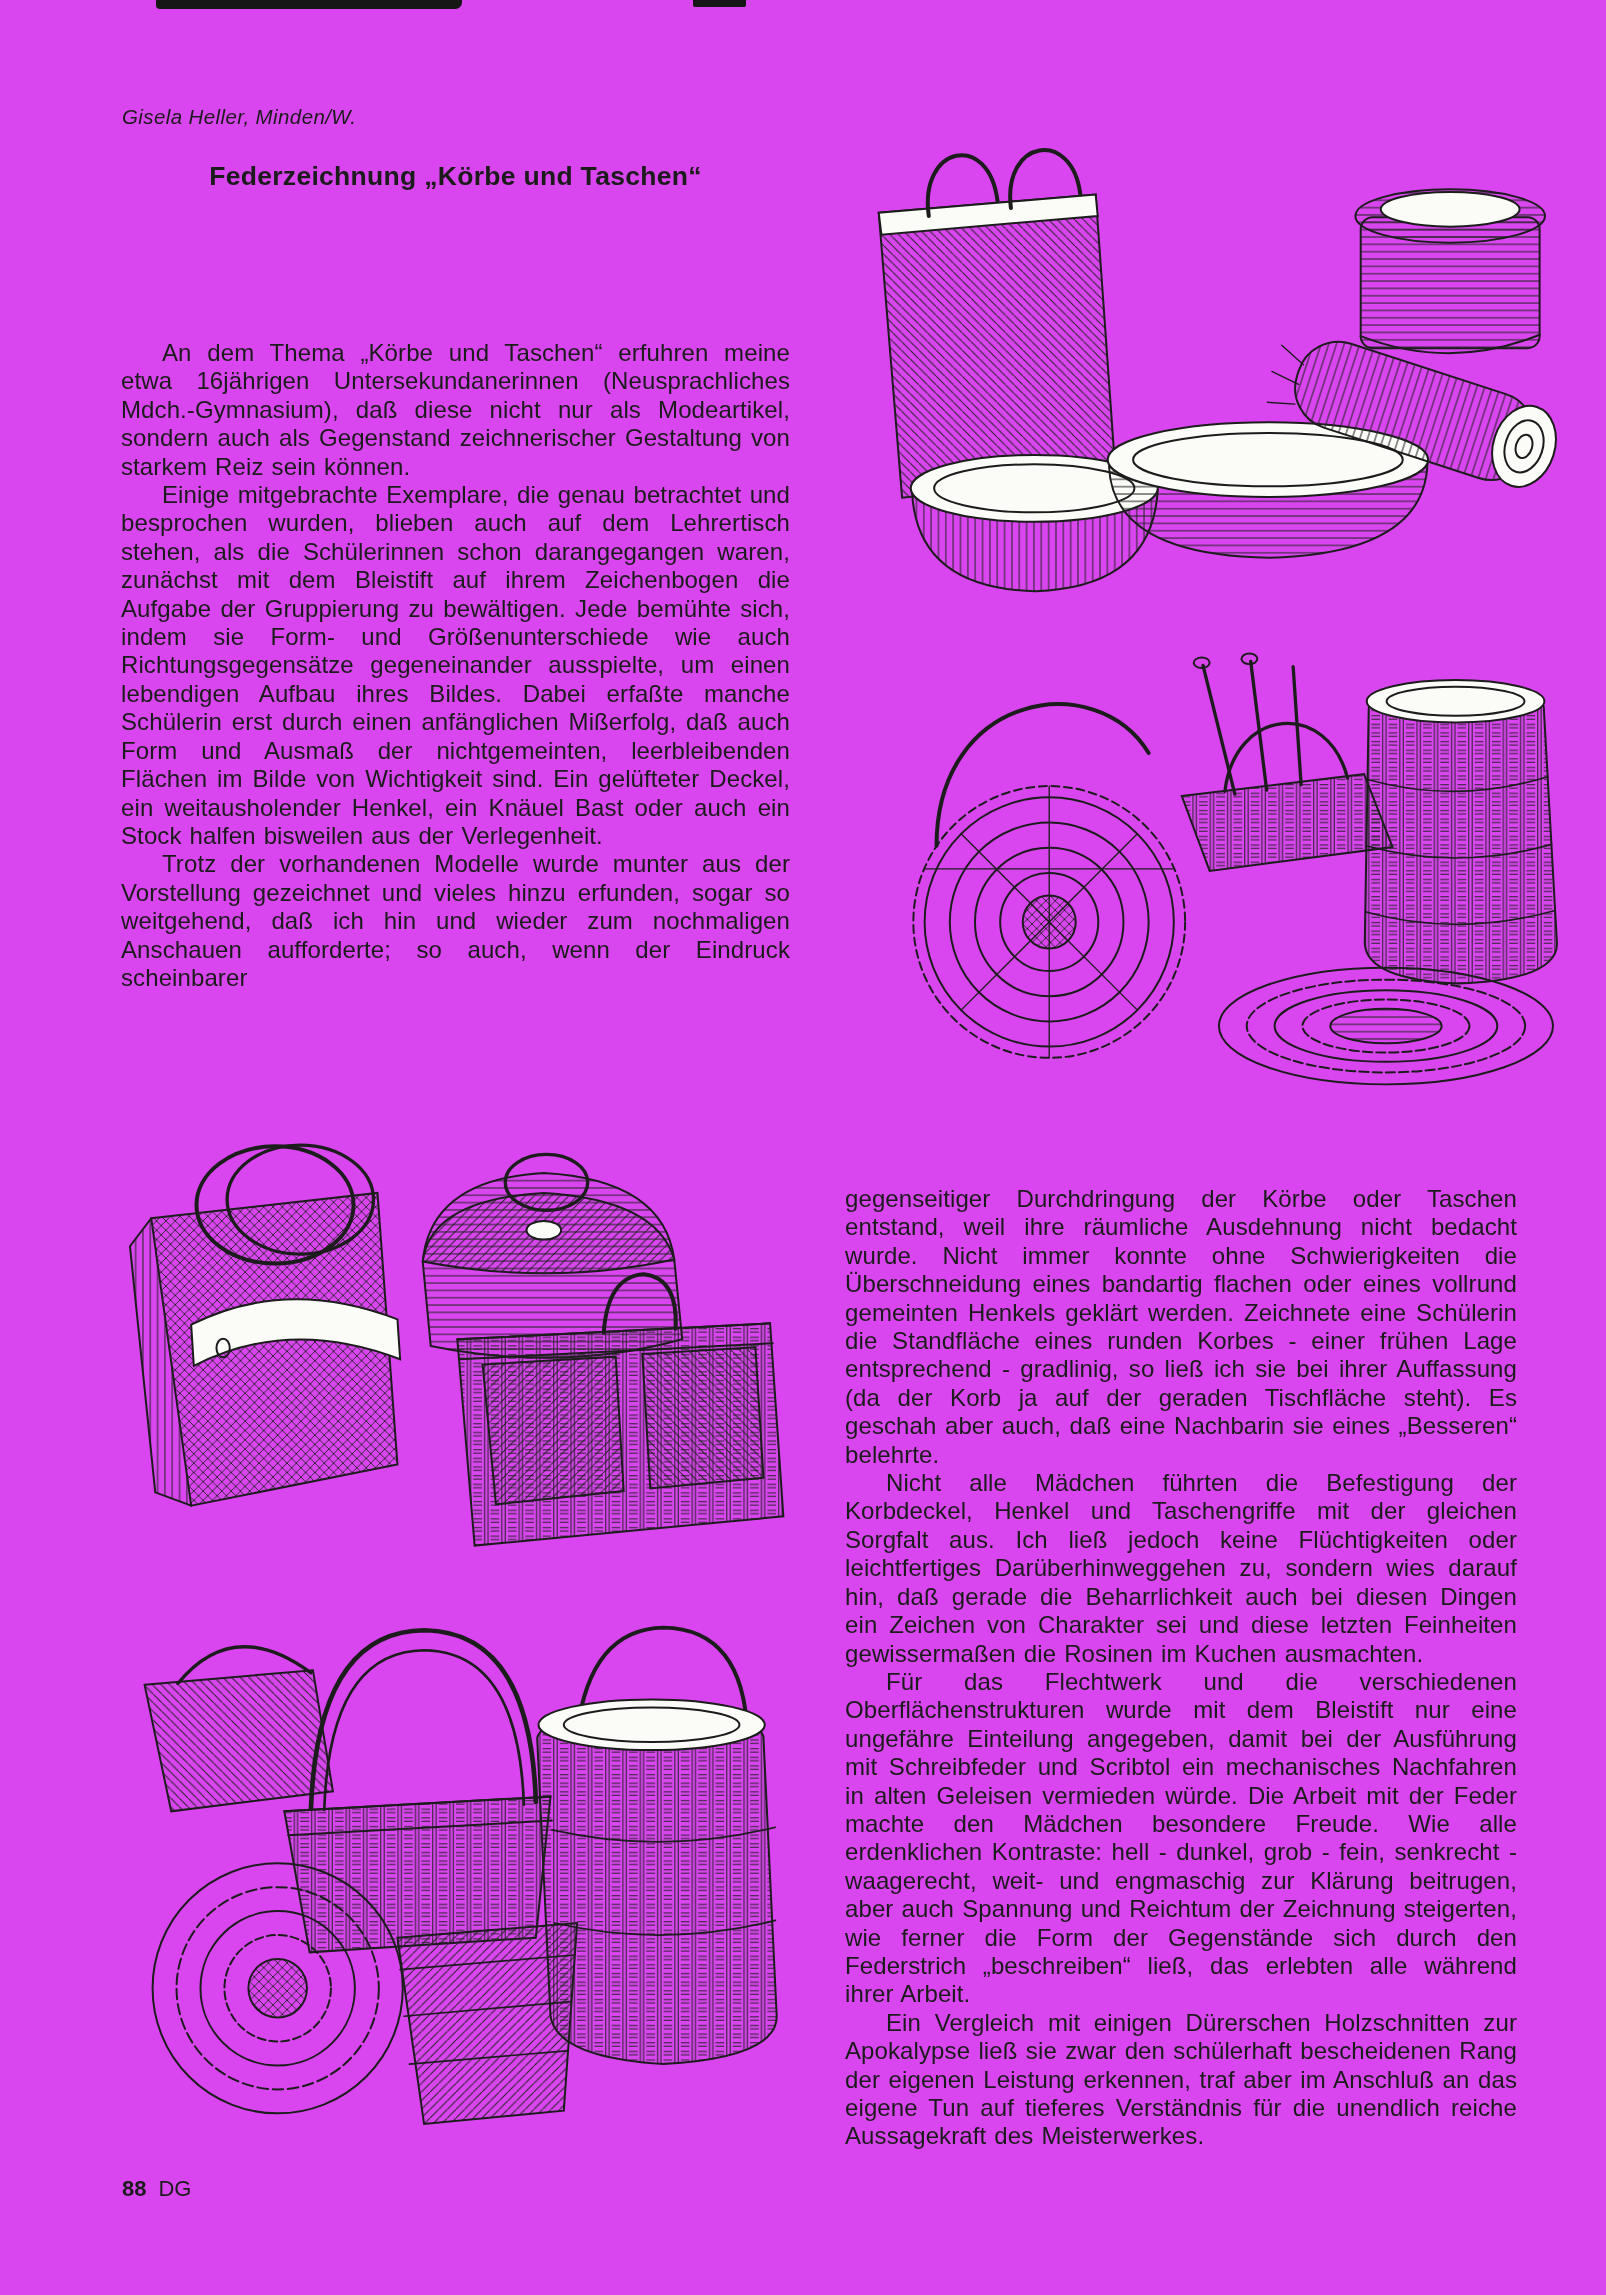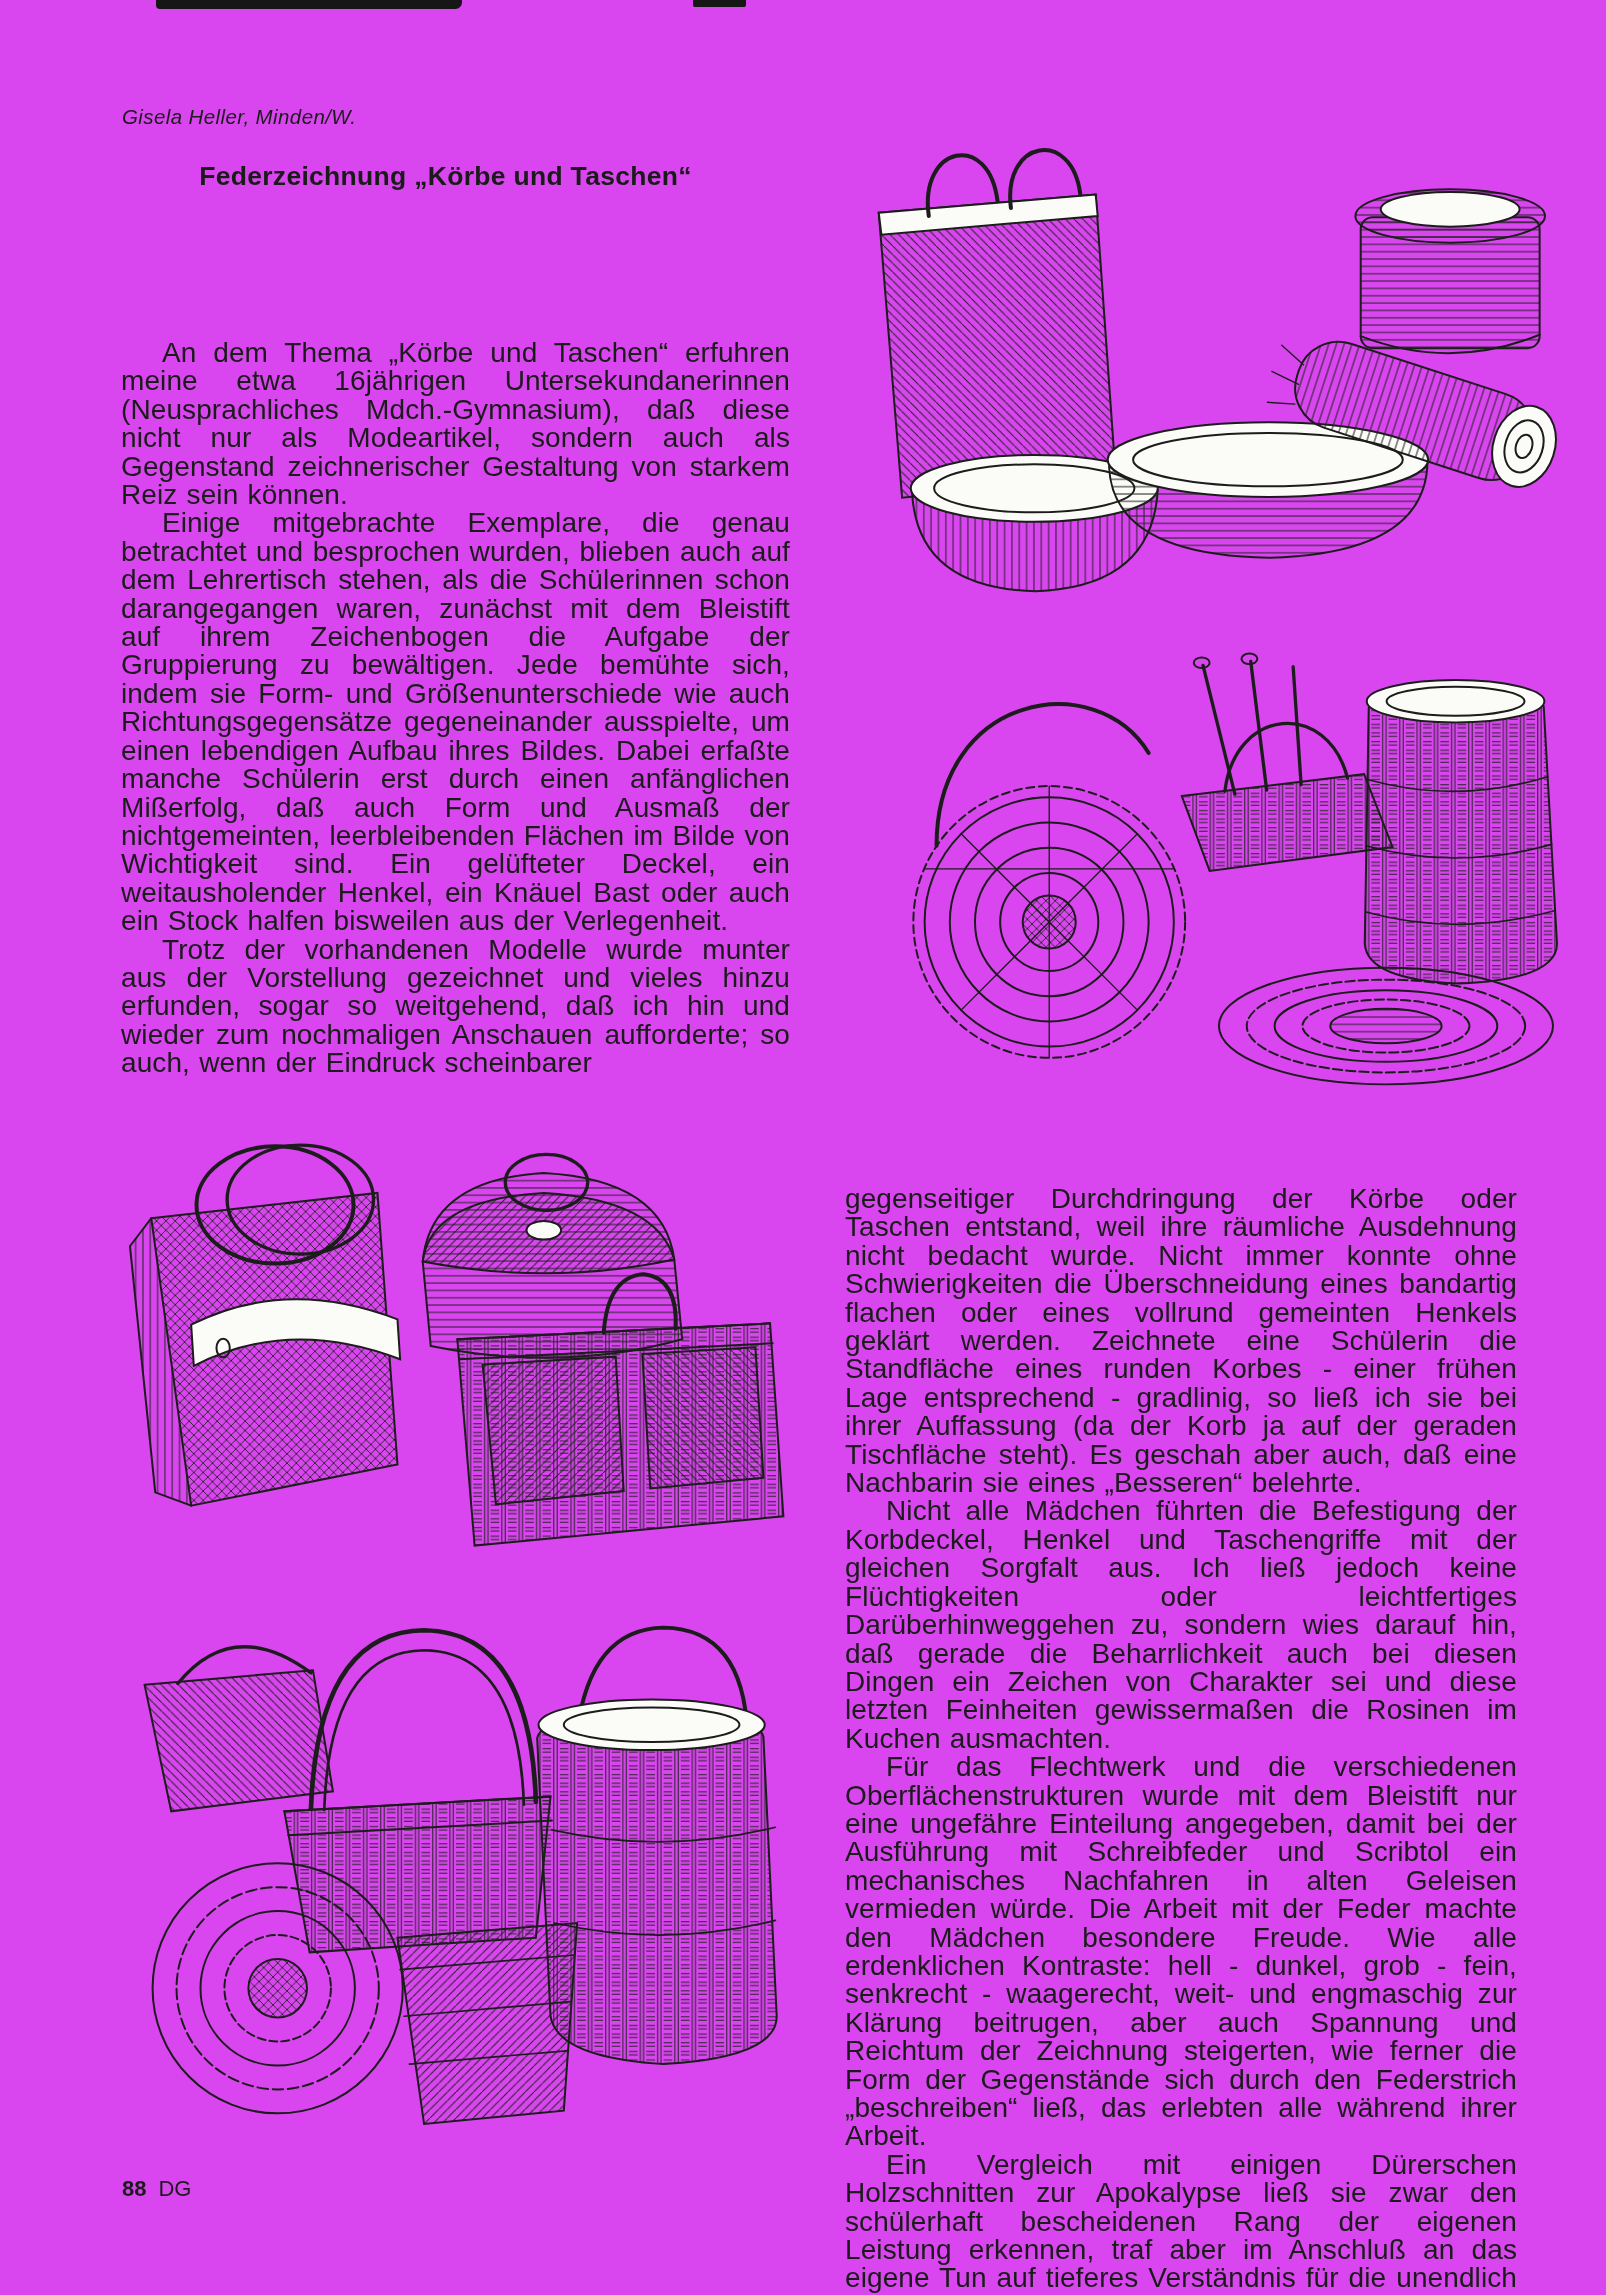--- a/index.html
+++ b/index.html
@@ -15,30 +15,30 @@
   
   .scan-mark{position:absolute;background:#161616;}
   .scan-mark-1{left:156px;top:0;width:306px;height:9.3px;border-radius:0 0 6.6px 4px;}
   .scan-mark-2{left:693px;top:0;width:53px;height:7.3px;border-radius:0 0 2.6px 2.6px;}
 
   .author{
     position:absolute;left:122px;top:105px;
     font-style:italic;font-size:20.5px;letter-spacing:0.4px;margin:0;
   }
   .title{
-    position:absolute;left:111px;top:161px;width:669px;
+    position:absolute;left:121px;top:161px;width:669px;
     text-align:center;font-size:26.5px;font-weight:bold;letter-spacing:0.3px;margin:0;
   }
 
   .col{position:absolute;}
   .col-left{left:121px;top:339px;width:669px;}
   .col-right{left:817px;top:1185px;width:672px;margin-left:28px;}
   .para{
     margin:0;
-    font-size:28px;line-height:28.4px;
+    font-size:24px;line-height:28.4px;
     text-align:justify;
     letter-spacing:0.1px;word-spacing:1.3px;
   }
   .para.indent{text-indent:41px;}
 
   .illo{position:absolute;margin:0;}
   .illo svg{display:block;width:100%;height:100%;}
   .illo-1{left:832px;top:114px;width:741px;height:491px;}
   .illo-2{left:837px;top:627px;width:736px;height:464px;}
   .illo-3{left:110px;top:1117px;width:692px;height:442px;}

